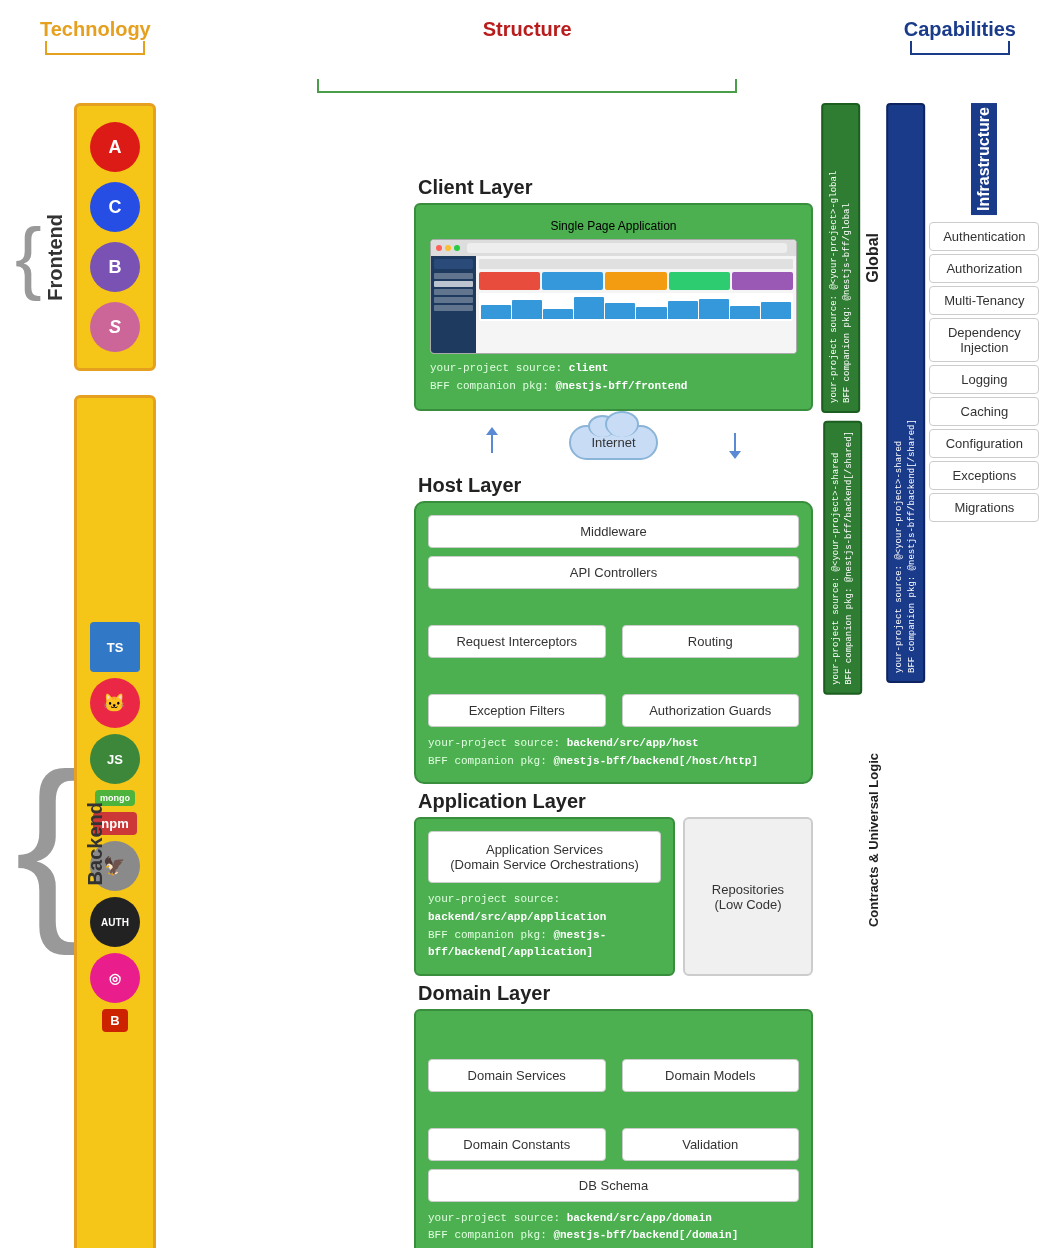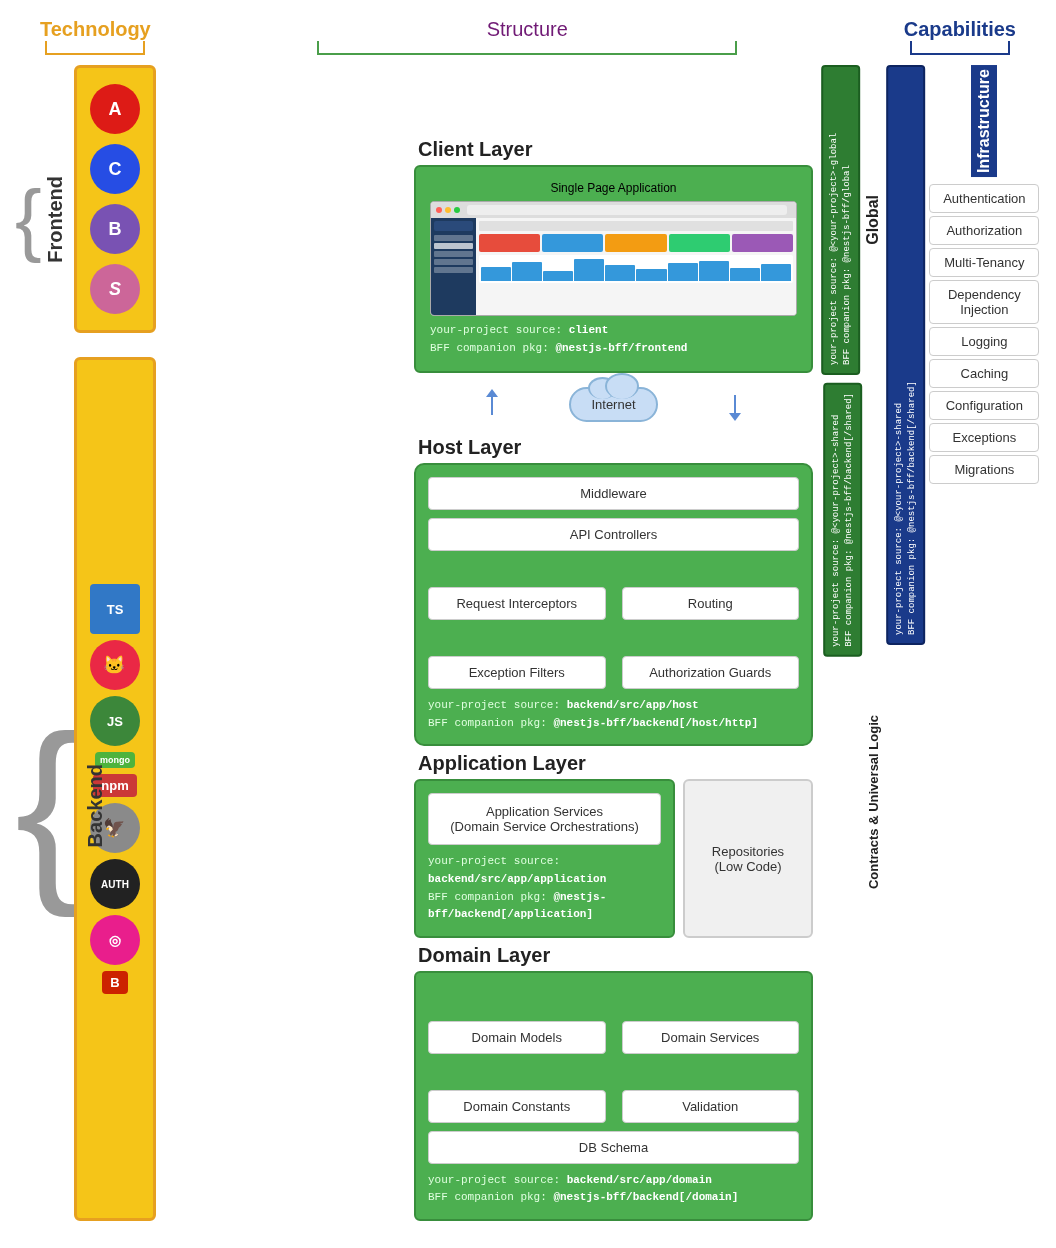--- a/index.html
+++ b/index.html
@@ -18,21 +18,21 @@
       justify-content: space-between;
       padding: 18px 40px 0 40px;
       align-items: flex-start;
     }
     .header-col {
       display: flex;
       flex-direction: column;
       align-items: center;
     }
     .header-col.technology { color: #e6a020; font-weight: bold; font-size: 20px; }
-    .header-col.structure { color: #701a75; font-weight: normal; font-size: 20px; }
+    .header-col.structure { color: #b91c1c; font-weight: bold; font-size: 20px; gap: 38px; }
     .header-col.capabilities { color: #1a3a8a; font-weight: bold; font-size: 20px; }
     .bracket-tech {
       width: 100px;
       border-left: 2px solid #e6a020;
       border-right: 2px solid #e6a020;
       border-bottom: 2px solid #e6a020;
       height: 14px;
     }
     .bracket-struct {
       width: 420px;
@@ -574,22 +574,22 @@
         <div class="repositories-box">
           Repositories<br>(Low Code)
         </div>
       </div>
     </div>
 
     <div>
       <div class="layer-title">Domain Layer</div>
       <div class="domain-layer-box">
         <div class="two-col-boxes">
+          <div class="white-box">Domain Services</div>
           <div class="white-box">Domain Models</div>
-          <div class="white-box">Domain Services</div>
         </div>
         <div class="two-col-boxes">
           <div class="white-box">Domain Constants</div>
           <div class="white-box">Validation</div>
         </div>
         <div class="white-box">DB Schema</div>
         <div class="source-text">
           <span>your-project source: </span><span class="bold">backend/src/app/domain</span><br>
           <span>BFF companion pkg: </span><span class="bold">@nestjs-bff/backend[/domain]</span>
         </div>

